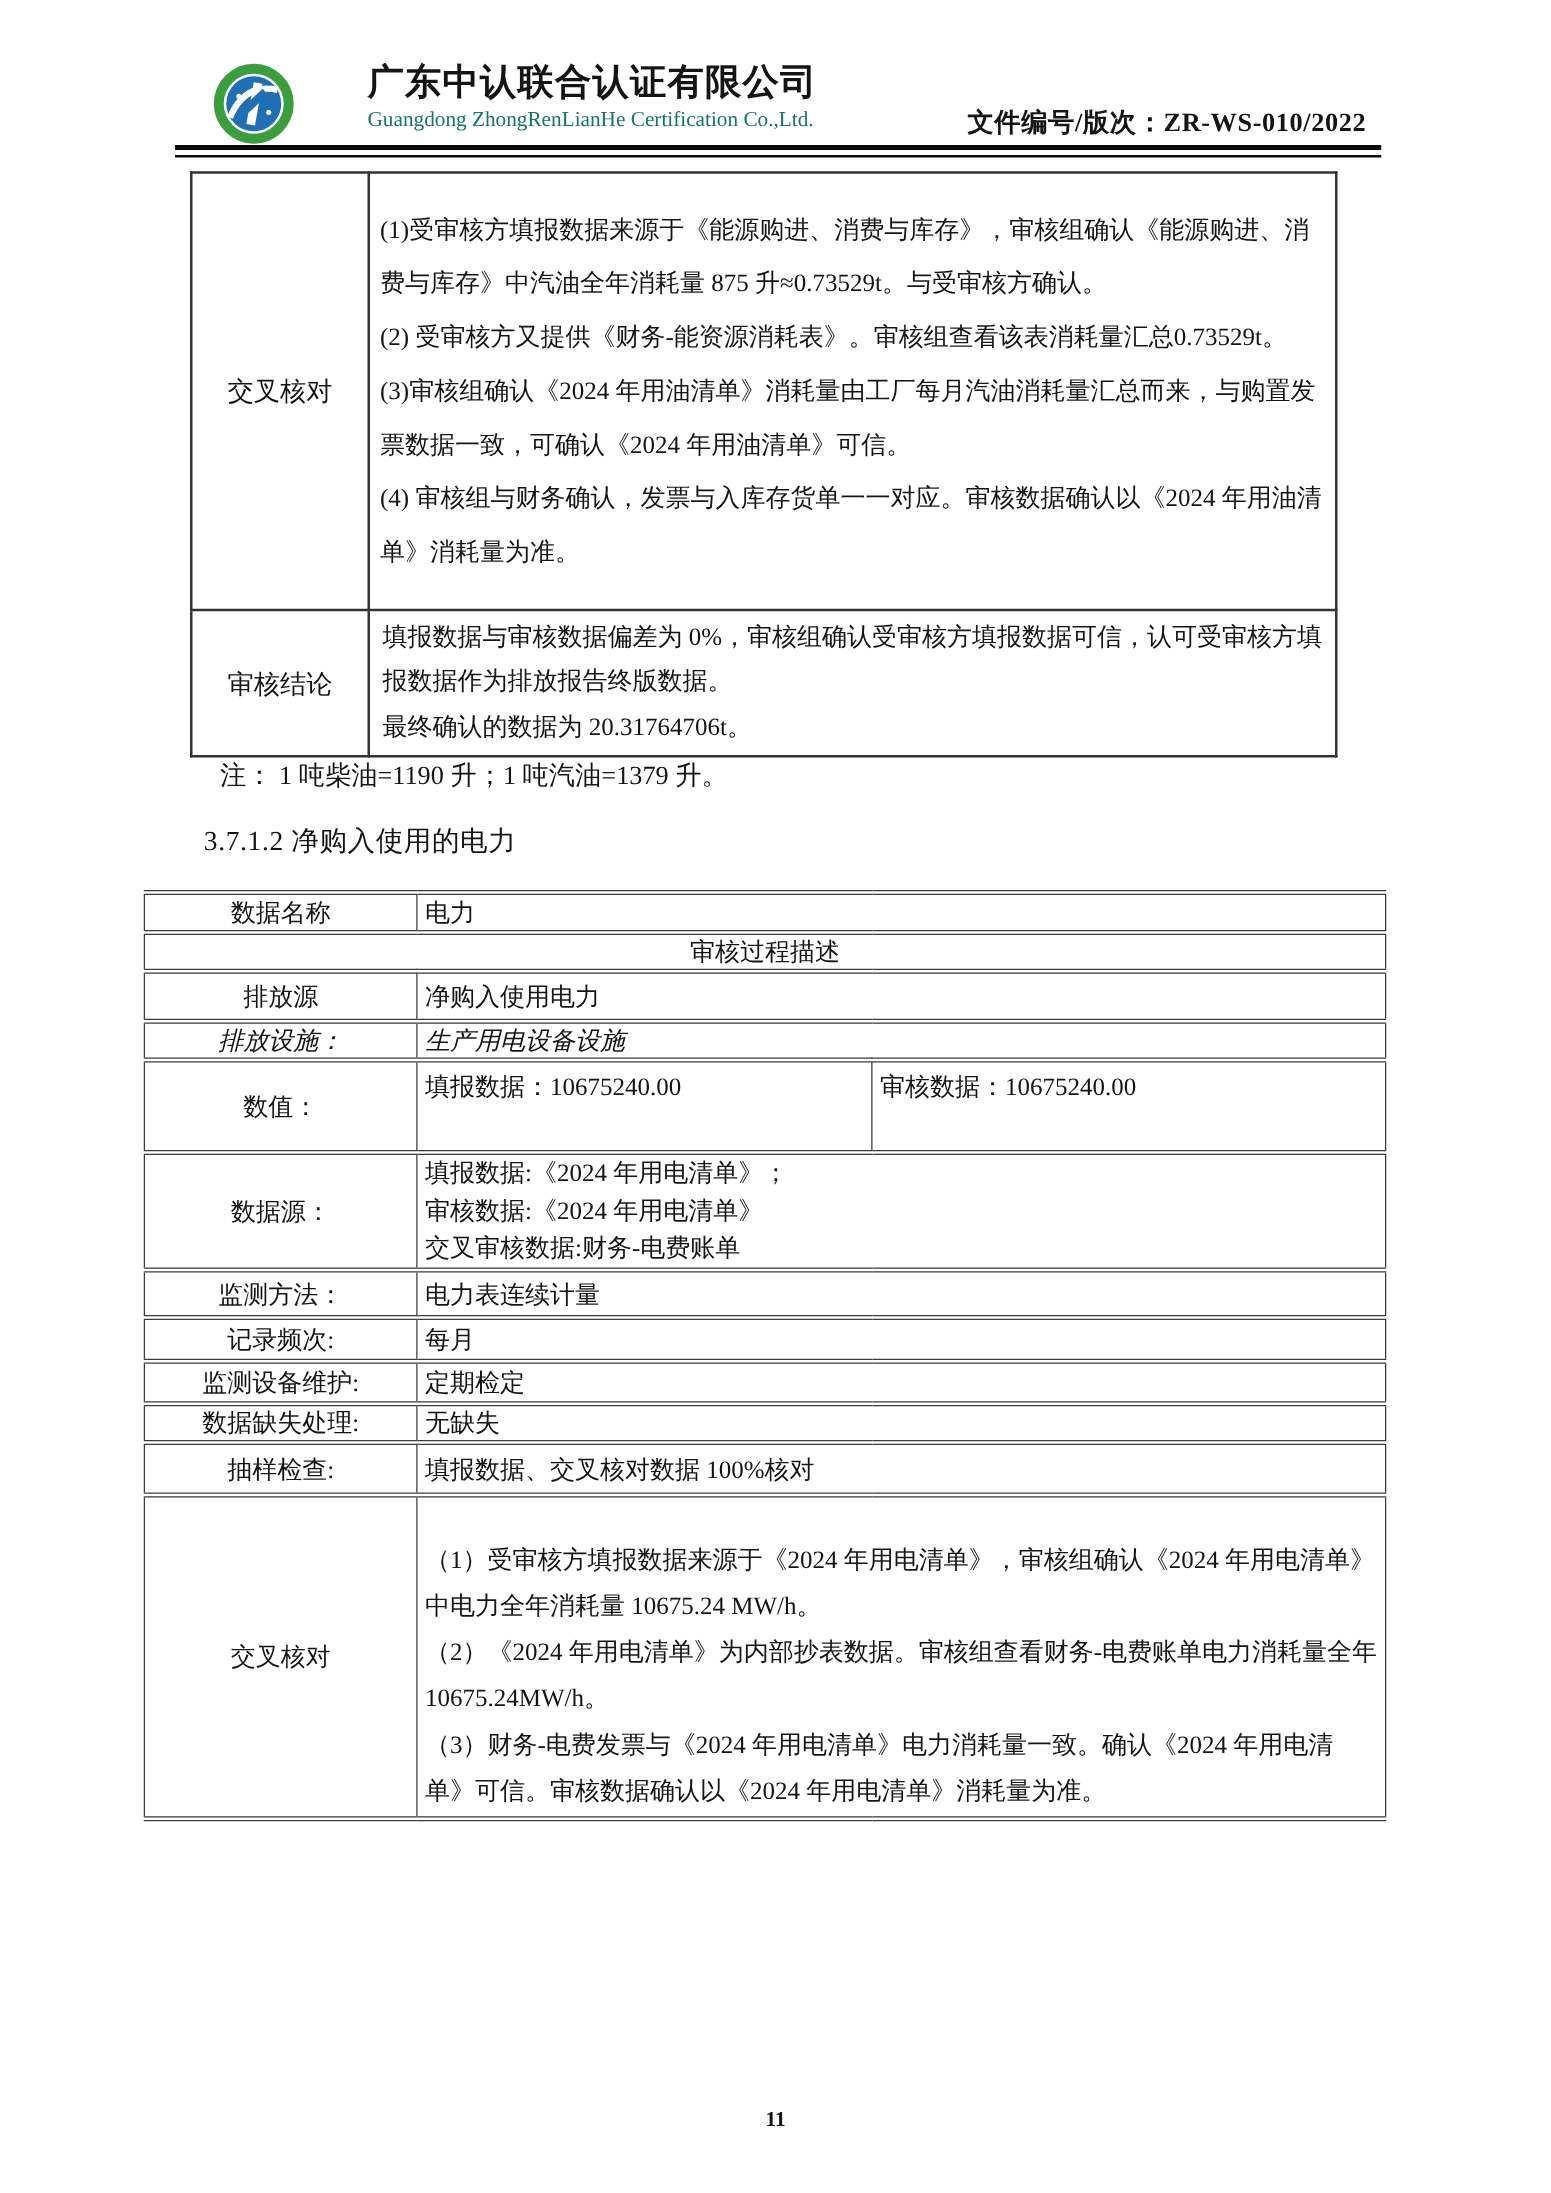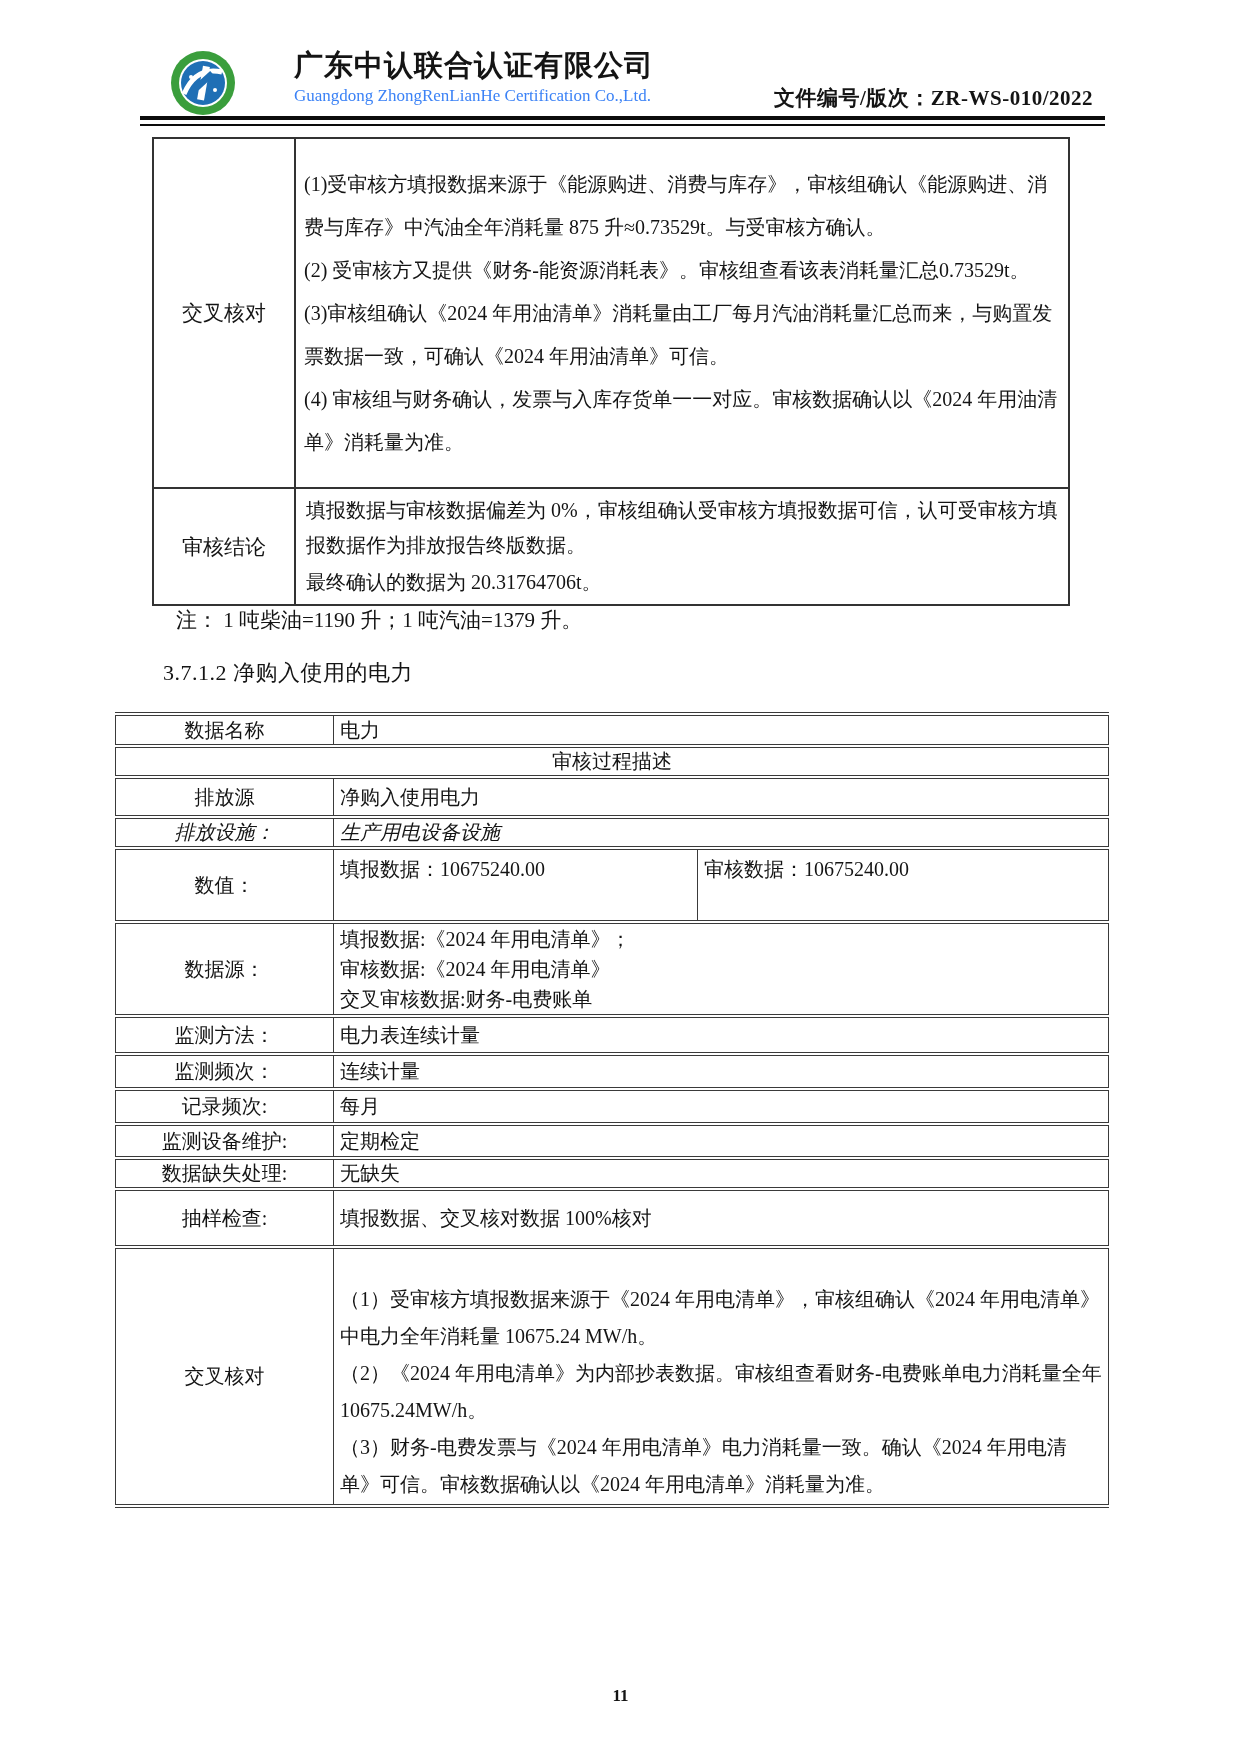--- a/index.html
+++ b/index.html
@@ -6,21 +6,21 @@
   body{
     width:1241px;height:1754px;background:#ffffff;position:relative;
     font-family:"Liberation Serif","DejaVu Serif",serif;color:#141414;
     -webkit-font-smoothing:antialiased;
   }
   .abs{position:absolute;}
 
   
   .logo{left:170px;top:50px;width:66px;height:66px;}
   .company-cn{left:294px;top:46px;font-size:29px;font-weight:bold;letter-spacing:1px;}
-  .company-en{left:294px;top:86px;font-size:17px;color:#3b82f6;}
+  .company-en{left:294px;top:86px;font-size:17px;color:#0f766e;}
   .doc-number{top:84px;right:148px;font-size:21px;font-weight:bold;letter-spacing:.5px;}
   .header-rule{left:140px;top:116px;width:965px;height:4px;
     border-top:4px solid #0c0c0c;border-bottom:2px solid #0c0c0c;}
 
   
   table{border-collapse:collapse;table-layout:fixed;}
   .t1{left:152px;top:137px;width:918px;}
   .t1 td{border:2px solid #333;vertical-align:middle;}
   .t1 .lbl{width:138px;text-align:center;font-size:21px;}
   .t1 .content{padding:2px 6px 2px 8px;font-size:20px;}
@@ -125,36 +125,32 @@
       <p>填报数据:《2024 年用电清单》；</p>
       <p>审核数据:《2024 年用电清单》</p>
       <p>交叉审核数据:财务-电费账单</p>
     </td>
   </tr>
   <tr style="height:38px;">
     <td class="lbl">监测方法：</td>
     <td class="val" colspan="2">电力表连续计量</td>
   </tr>
   <tr style="height:35px;">
-    <td class="lbl">监测频次：</td>
-    <td class="val" colspan="2">连续计量</td>
-  </tr>
-  <tr style="height:35px;">
     <td class="lbl">记录频次:</td>
     <td class="val" colspan="2">每月</td>
   </tr>
   <tr style="height:34px;">
     <td class="lbl">监测设备维护:</td>
     <td class="val" colspan="2">定期检定</td>
   </tr>
   <tr style="height:26px;">
     <td class="lbl">数据缺失处理:</td>
     <td class="val" colspan="2">无缺失</td>
   </tr>
-  <tr style="height:58px;">
+  <tr style="height:42px;">
     <td class="lbl">抽样检查:</td>
     <td class="val" colspan="2">填报数据、交叉核对数据 100%核对</td>
   </tr>
   <tr style="height:259px;">
     <td class="lbl">交叉核对</td>
     <td class="val cross2" colspan="2">
       <p>（1）受审核方填报数据来源于《2024 年用电清单》，审核组确认《2024 年用电清单》中电力全年消耗量 10675.24 MW/h。</p>
       <p>（2）《2024 年用电清单》为内部抄表数据。审核组查看财务-电费账单电力消耗量全年 10675.24MW/h。</p>
       <p>（3）财务-电费发票与《2024 年用电清单》电力消耗量一致。确认《2024 年用电清单》可信。审核数据确认以《2024 年用电清单》消耗量为准。</p>
     </td>

